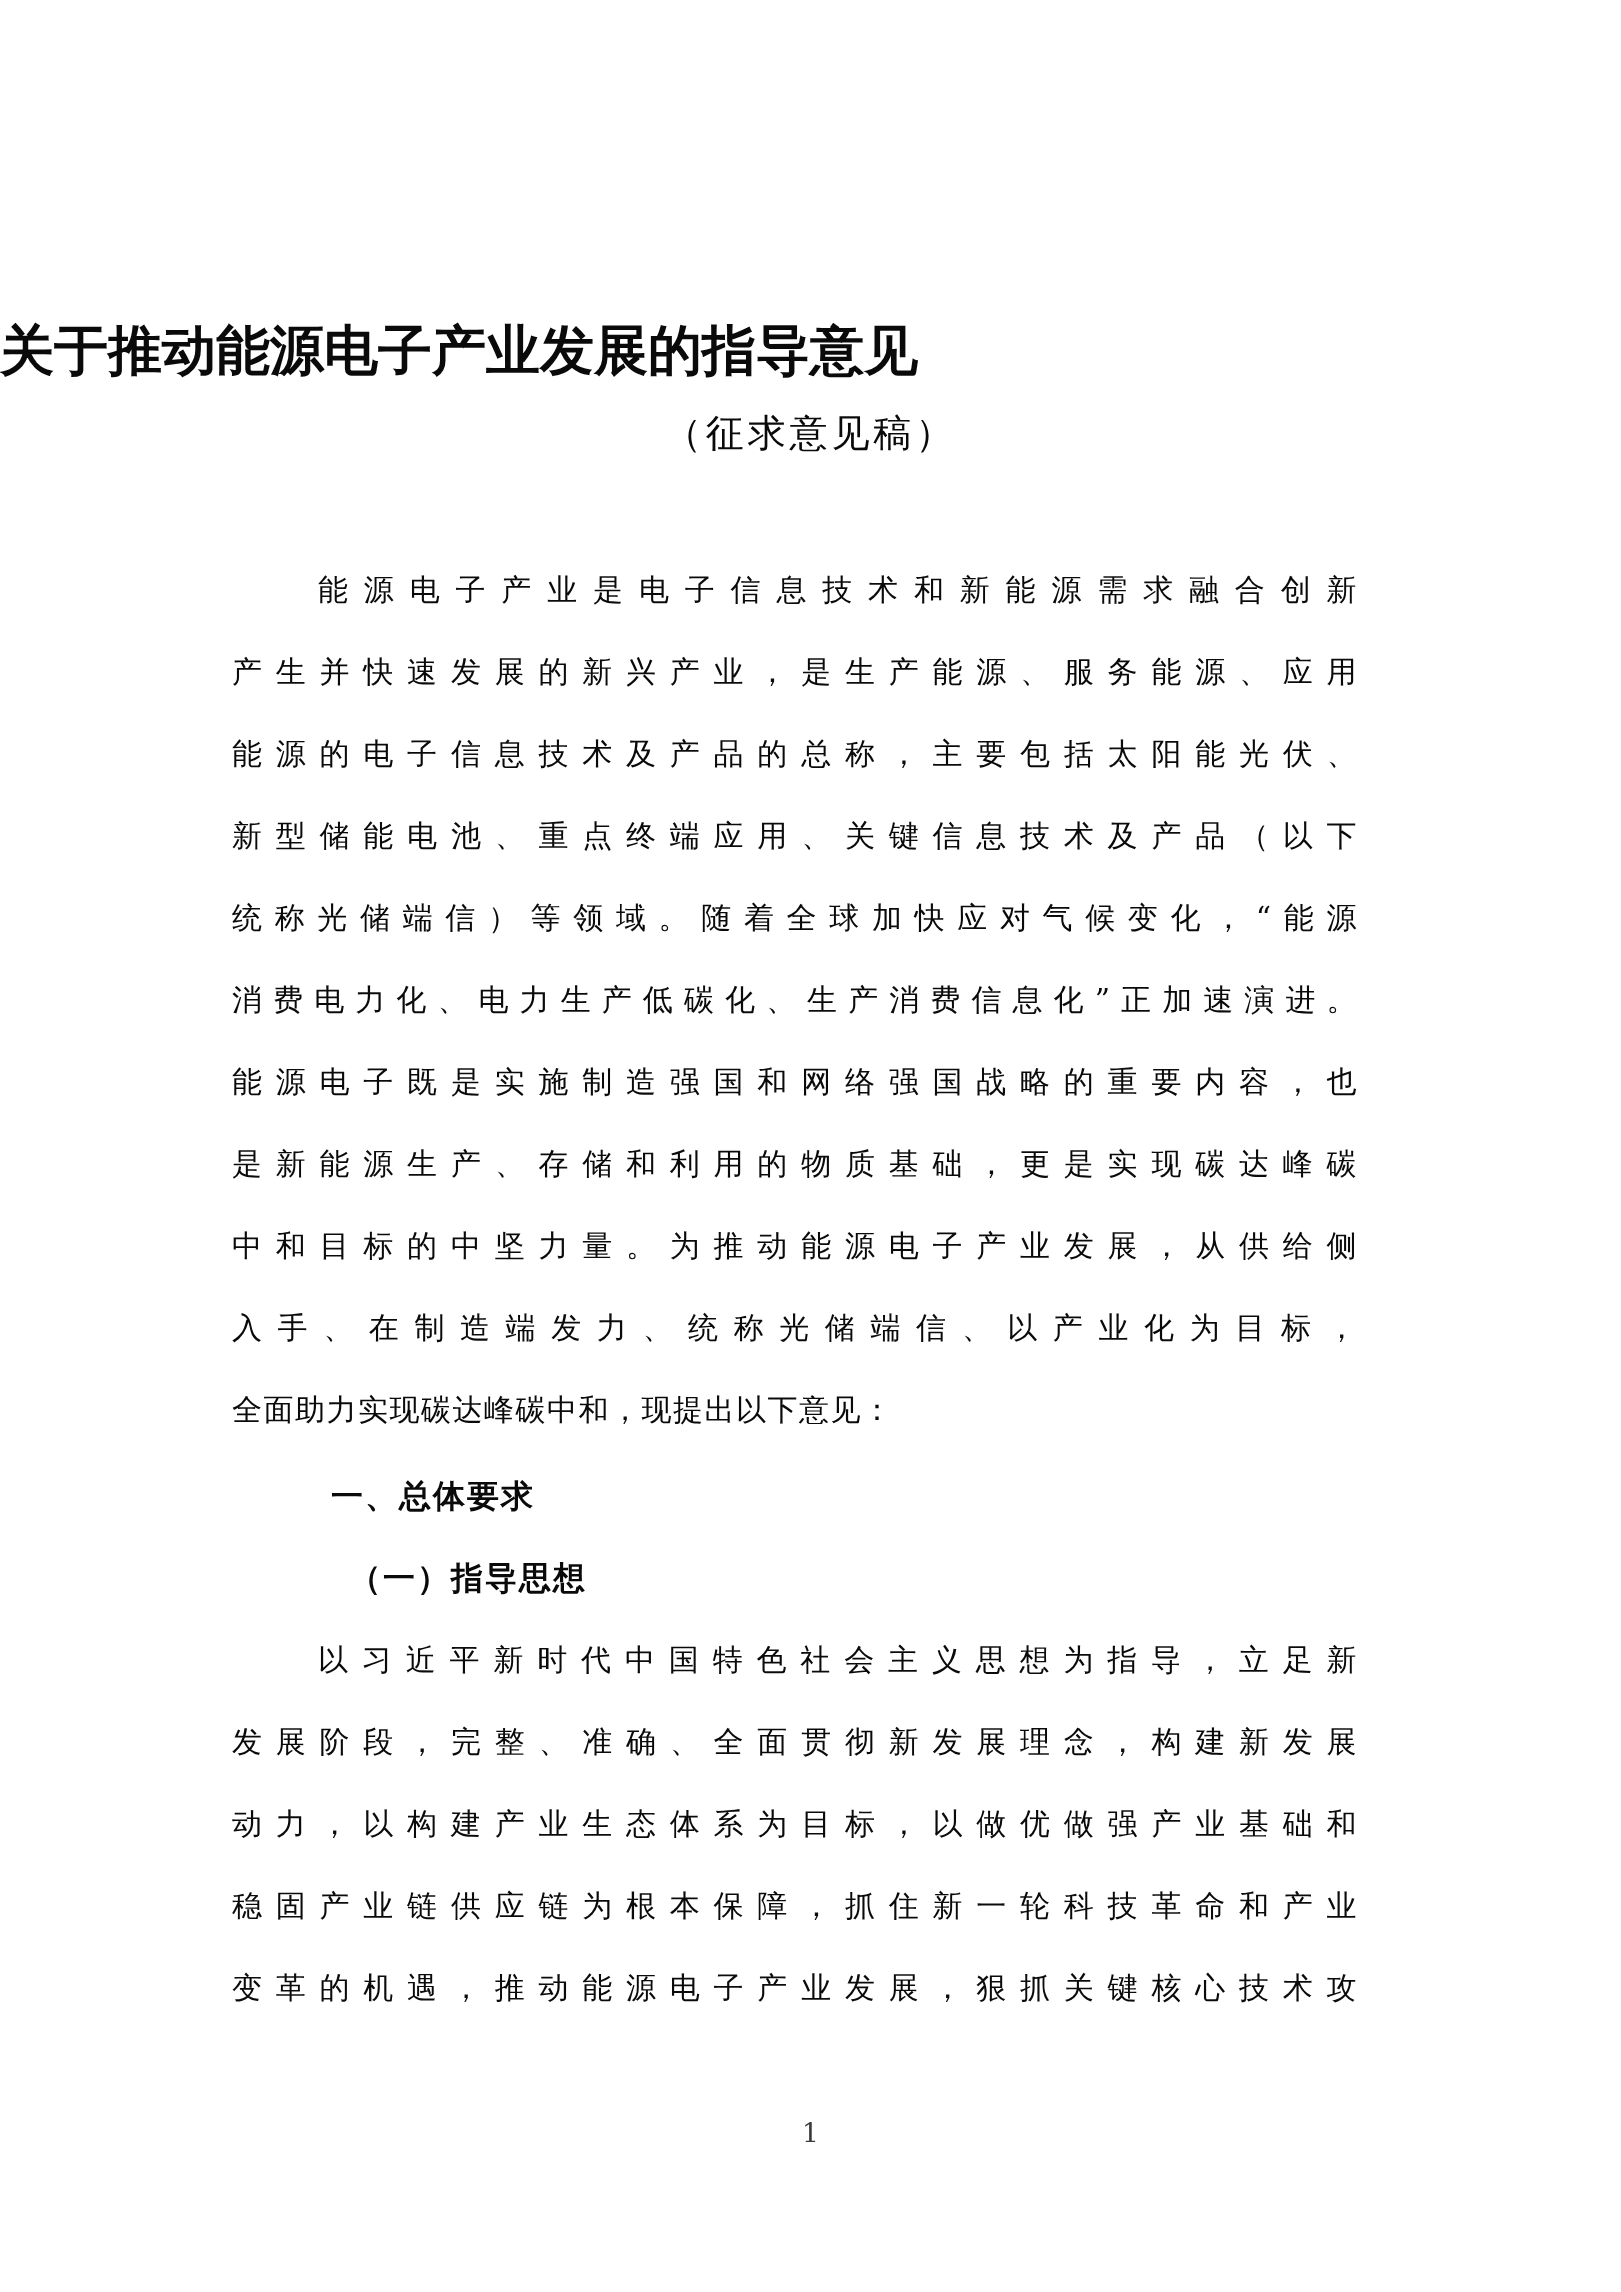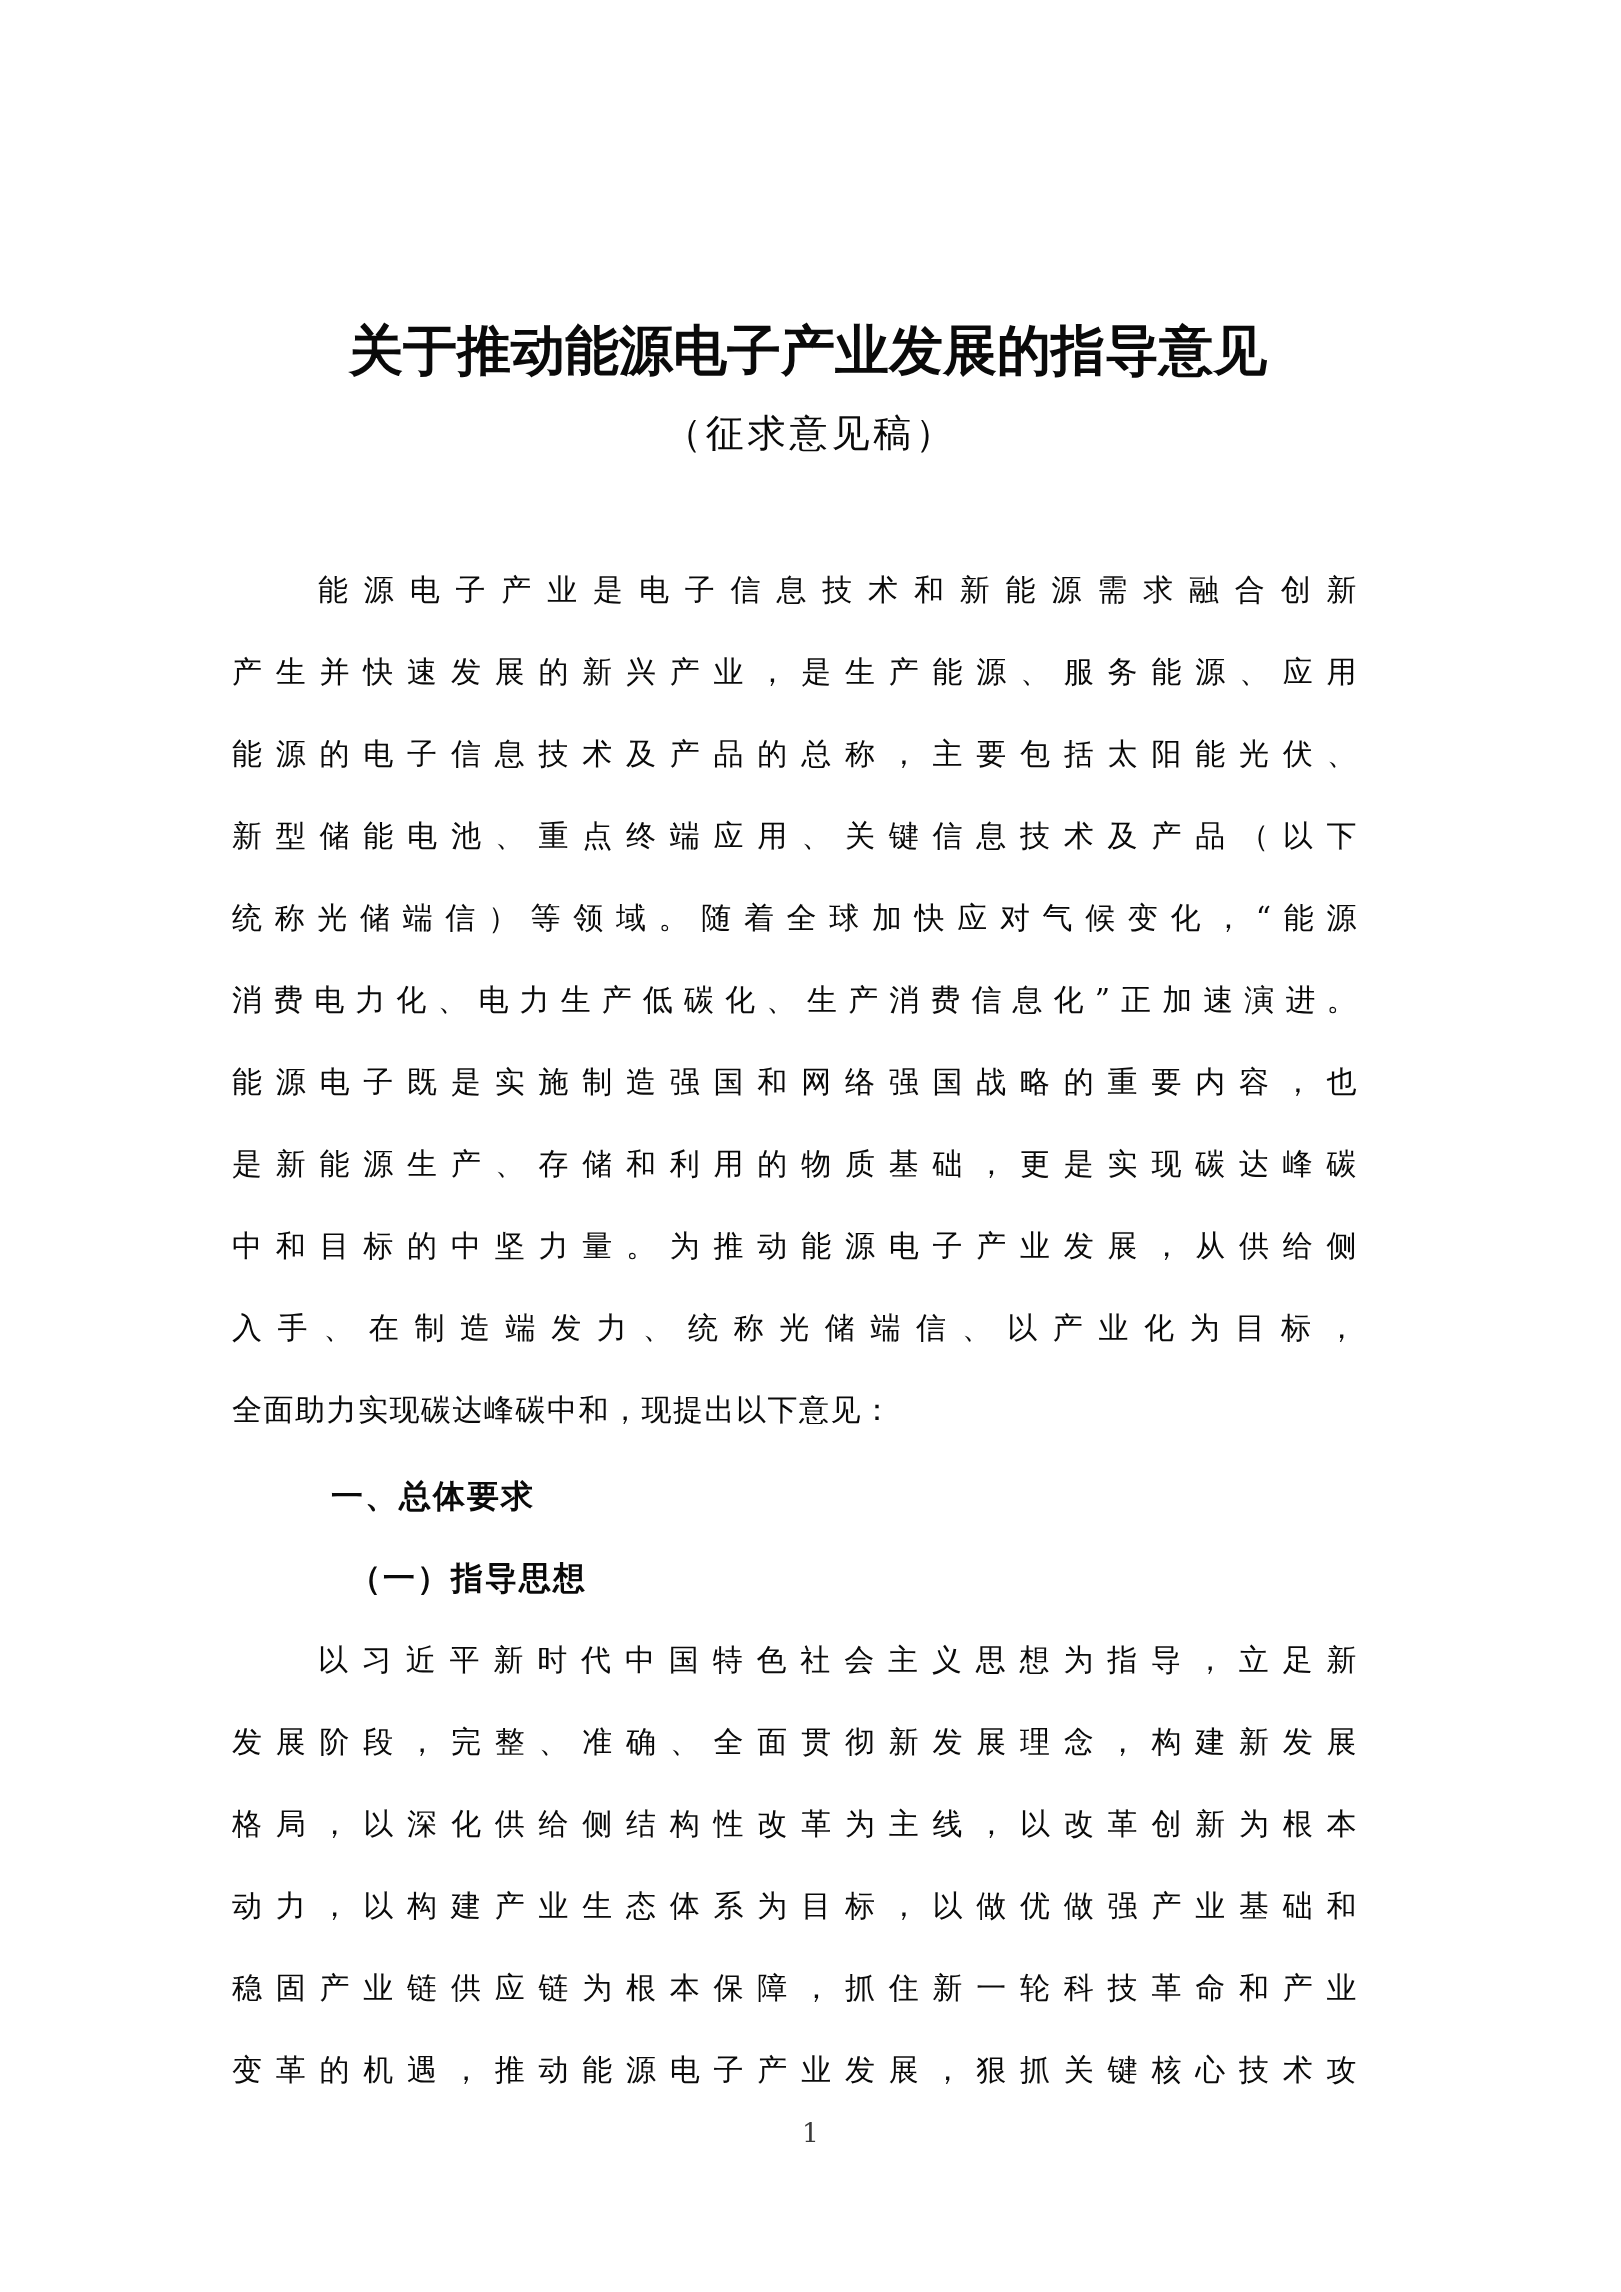--- a/index.html
+++ b/index.html
@@ -17,21 +17,21 @@
     font-family: "DejaVu Serif", "Liberation Serif", serif;
     overflow: hidden;
   }
   .doc-title {
     position: absolute;
     top: 306px;
     left: 0;
     right: 5px;
     height: 88px;
     line-height: 88px;
-    text-align: center;
+    text-align: left;
     font-size: 54px;
     font-weight: bold;
     letter-spacing: 0px;
     font-family: "DejaVu Serif", "Liberation Serif", serif;
     white-space: nowrap;
   }
   .doc-subtitle {
     position: absolute;
     top: 402px;
     left: 0;
@@ -122,21 +122,20 @@
       <div class="line">全面助力实现碳达峰碳中和，现提出以下意见：</div>
     </div>
 
   <div id="heading-1" class="section-heading">一、总体要求</div>
 
   <div id="heading-2" class="section-heading">（一）指导思想</div>
 
   <div id="paragraph-2" class="para">
       <div class="line">以习近平新时代中国特色社会主义思想为指导，立足新</div>
       <div class="line">发展阶段，完整、准确、全面贯彻新发展理念，构建新发展</div>
-      <div class="line">格局，以深化供给侧结构性改革为主线，以改革创新为根本</div>
       <div class="line">动力，以构建产业生态体系为目标，以做优做强产业基础和</div>
       <div class="line">稳固产业链供应链为根本保障，抓住新一轮科技革命和产业</div>
       <div class="line">变革的机遇，推动能源电子产业发展，狠抓关键核心技术攻</div>
     </div>
 
   <div class="page-number">1</div>
 
 </div>
 
 

